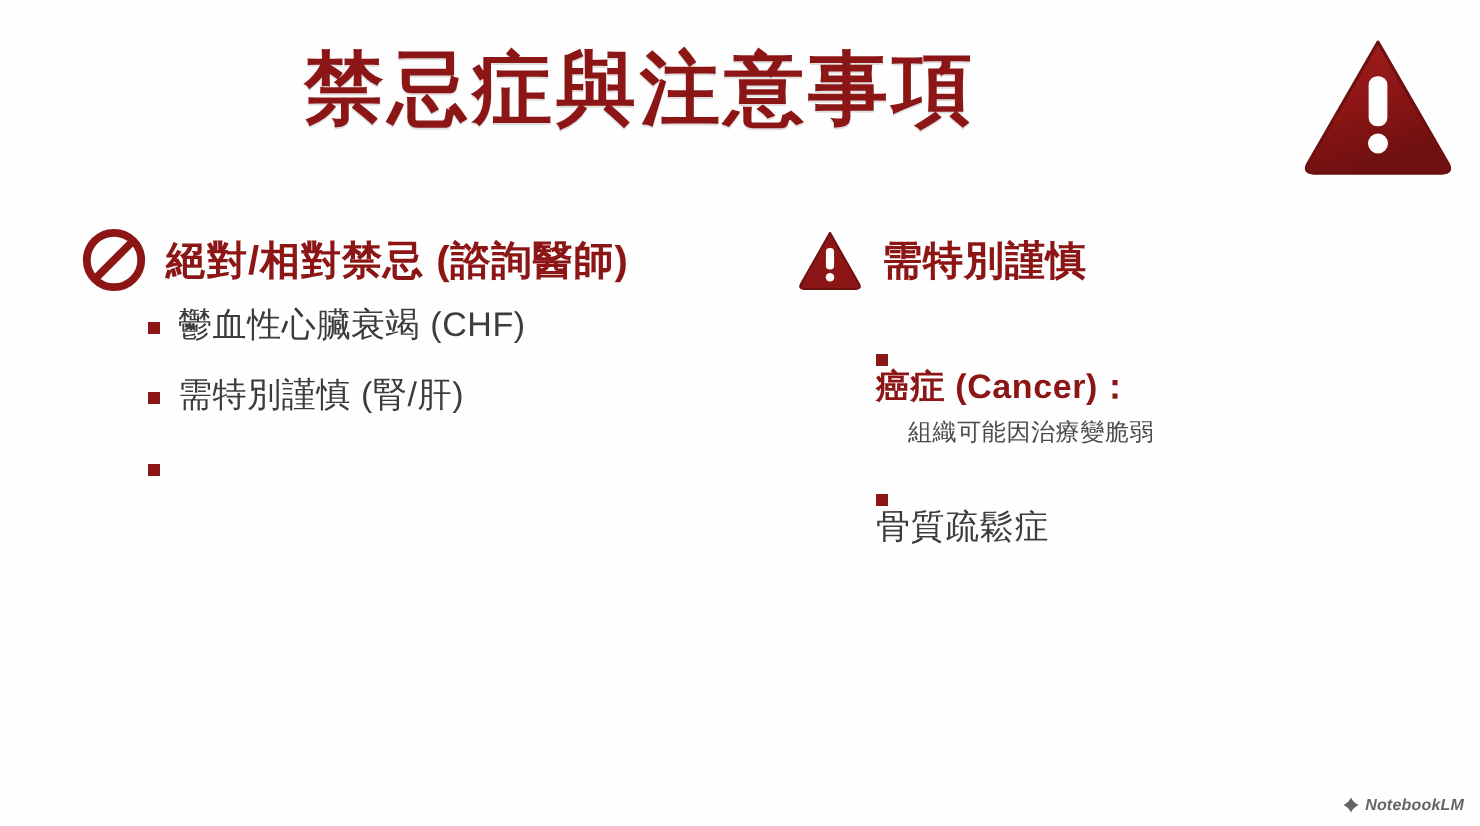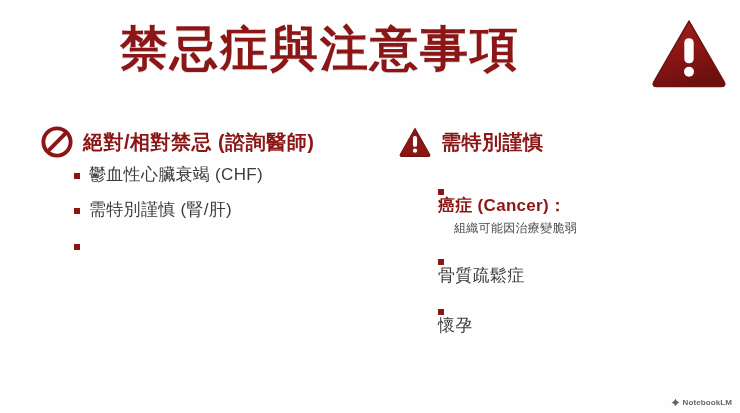--- a/index.html
+++ b/index.html
@@ -21,21 +21,21 @@
 
   
   .title {
     position: absolute;
     left: 0;
     top: 24px;
     width: 640px;
     text-align: center;
     font-family: "Liberation Serif", "DejaVu Serif", serif;
     font-weight: bold;
-    font-size: 48px;
+    font-size: 40px;
     letter-spacing: 2px;
     color: #8C1515;
     text-shadow: 0 1px 0 rgba(0,0,0,0.12);
     line-height: 1.05;
     white-space: nowrap;
   }
 
   
   .corner-warning {
     position: absolute;
@@ -43,21 +43,21 @@
     top: 16px;
     width: 78px;
     height: 74px;
   }
   .corner-warning svg { display: block; width: 100%; height: 100%; }
 
   
   .columns {
     position: absolute;
     left: 0;
-    top: 120px;
+    top: 108px;
     width: 740px;
     height: 250px;
   }
   .col {
     position: absolute;
     top: 0;
   }
   .col-left  { left: 40px;  width: 350px; }
   .col-right { left: 398px; width: 320px; }
 
@@ -138,20 +138,21 @@
   .watermark .wm-logo {
     width: 9px;
     height: 9px;
   }
   .watermark .wm-logo svg { display: block; width: 100%; height: 100%; }
   .watermark .wm-text {
     font-size: 8px;
     font-weight: bold;
     color: #3a3a3a;
     letter-spacing: 0.1px;
+    font-style: italic;
   }
 </style>
 </head>
 <body>
 
 <div id="slide">
 
   <div class="title">禁忌症與注意事項</div>
 
   <div class="corner-warning">
@@ -214,24 +215,20 @@
           <span class="bullet-mark"></span>
           <span>
             <span class="bullet-text emphasis">癌症 (Cancer)：</span>
             <div class="sub-line">組織可能因治療變脆弱</div>
           </span>
         </li>
         <li class="bullet-item">
           <span class="bullet-mark"></span>
           <span class="bullet-text">骨質疏鬆症</span>
         </li>
-        <li class="bullet-item">
-          <span class="bullet-mark"></span>
-          <span class="bullet-text">懷孕</span>
-        </li>
       </ul>
     </div>
 
   </div>
 
   <div class="watermark">
     <span class="wm-logo">
       <svg viewBox="0 0 12 12" xmlns="http://www.w3.org/2000/svg" aria-hidden="true">
         <path d="M6 1 C7.2 3.4 8.6 4.8 11 6 C8.6 7.2 7.2 8.6 6 11 C4.8 8.6 3.4 7.2 1 6 C3.4 4.8 4.8 3.4 6 1 Z" fill="#3a3a3a"></path>
       </svg>

